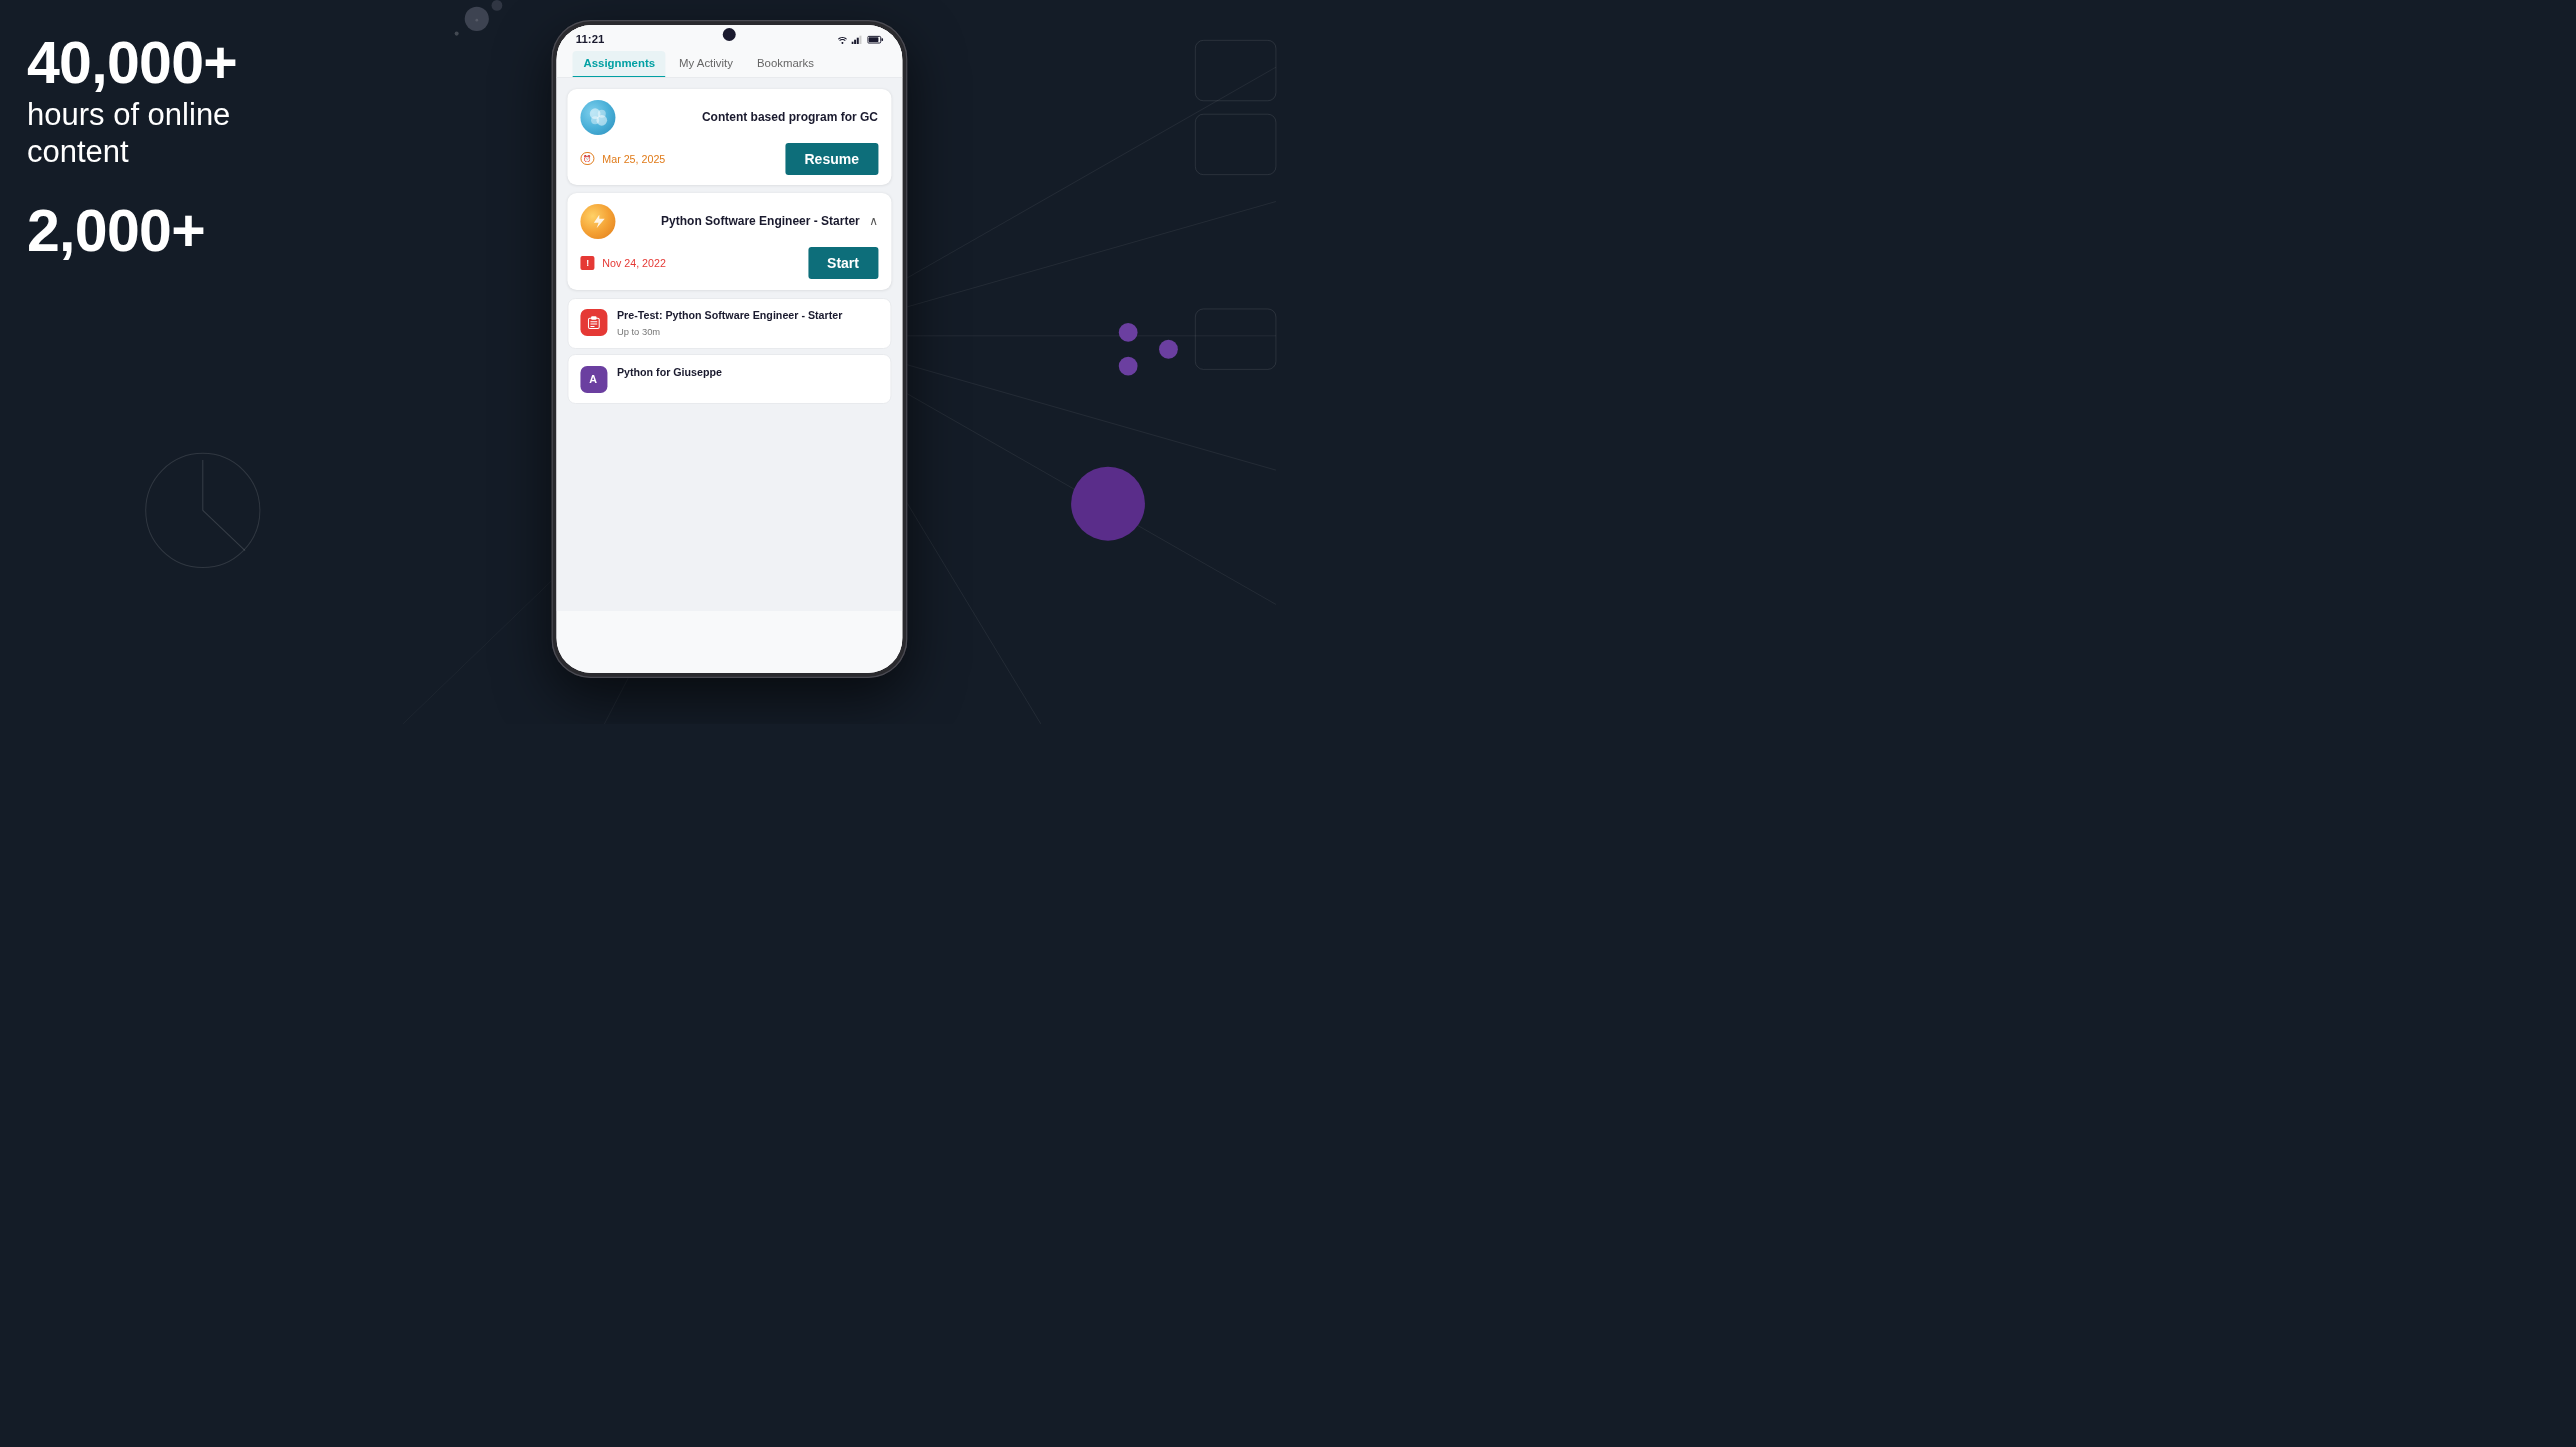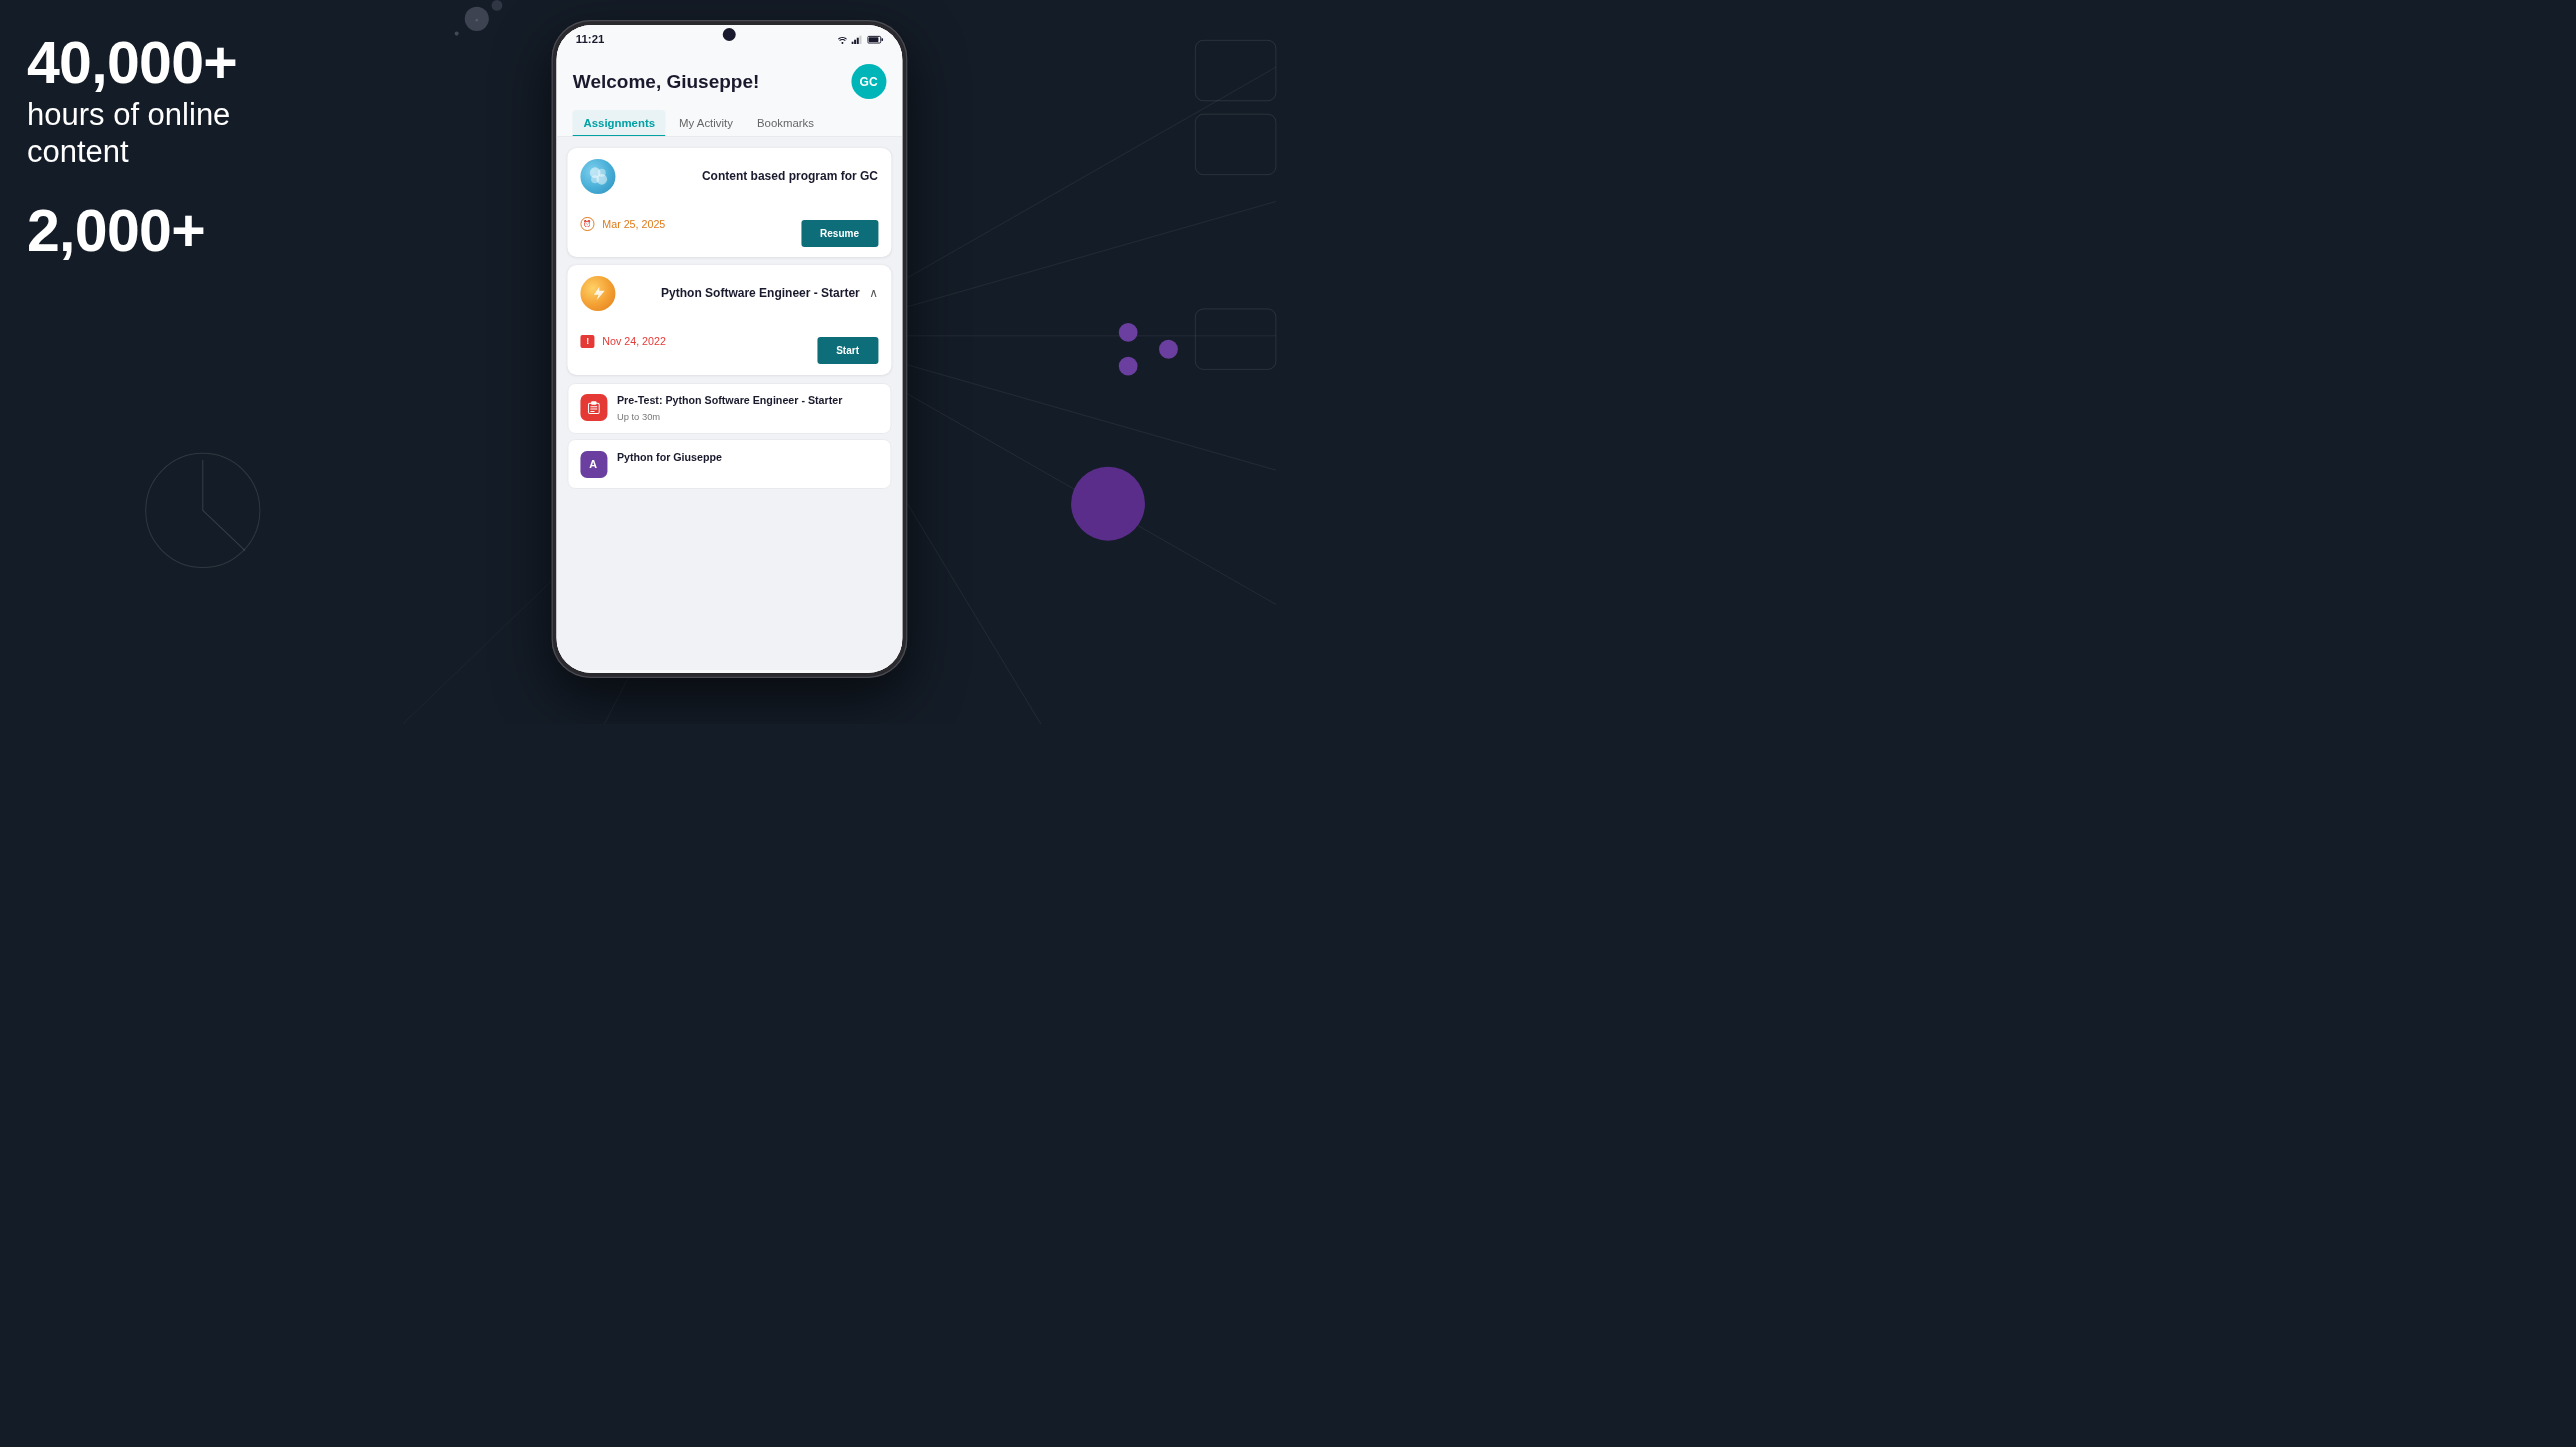--- a/index.html
+++ b/index.html
@@ -261,26 +261,25 @@
       align-items: center;
       justify-content: center;
       font-size: 6.7px;
       color: #e07b1a;
     }
 
     .action-btn {
       padding: 8px 19px;
       border-radius: 3px;
       border: none;
-      font-size: 10px;
+      font-size: 14px;
       font-weight: 600;
       cursor: pointer;
       color: white;
       background: #0d6e7a;
-      margin-top: 18px;
     }
 
     
     .sub-item {
       background: #ffffff;
       border: 0.7px solid #e8eaed;
       border-radius: 8px;
       padding: 10.7px 12px;
       margin-top: 5.4px;
     }
@@ -398,26 +397,20 @@
             </svg>
 
             <svg width="16" height="9.4" viewBox="0 0 24 14">
               <rect x="0" y="2" width="20" height="10" rx="2" fill="none" stroke="#1a1a2e" stroke-width="1.5"></rect>
               <rect x="1.5" y="3.5" width="15" height="7" rx="1" fill="#1a1a2e"></rect>
               <rect x="21" y="5" width="2.5" height="4" rx="1" fill="#1a1a2e"></rect>
             </svg>
           </div>
         </div>
 
-        <div class="app-header">
-          <span class="welcome-text">Welcome, Giuseppe!</span>
-          <div class="avatar">
-            <span>GC</span>
-          </div>
-        </div>
 
         <div class="tabs-container">
           <div class="tab active">
             <span>Assignments</span>
           </div>
           <div class="tab">
             <span>My Activity</span>
           </div>
           <div class="tab">
             <span>Bookmarks</span>

